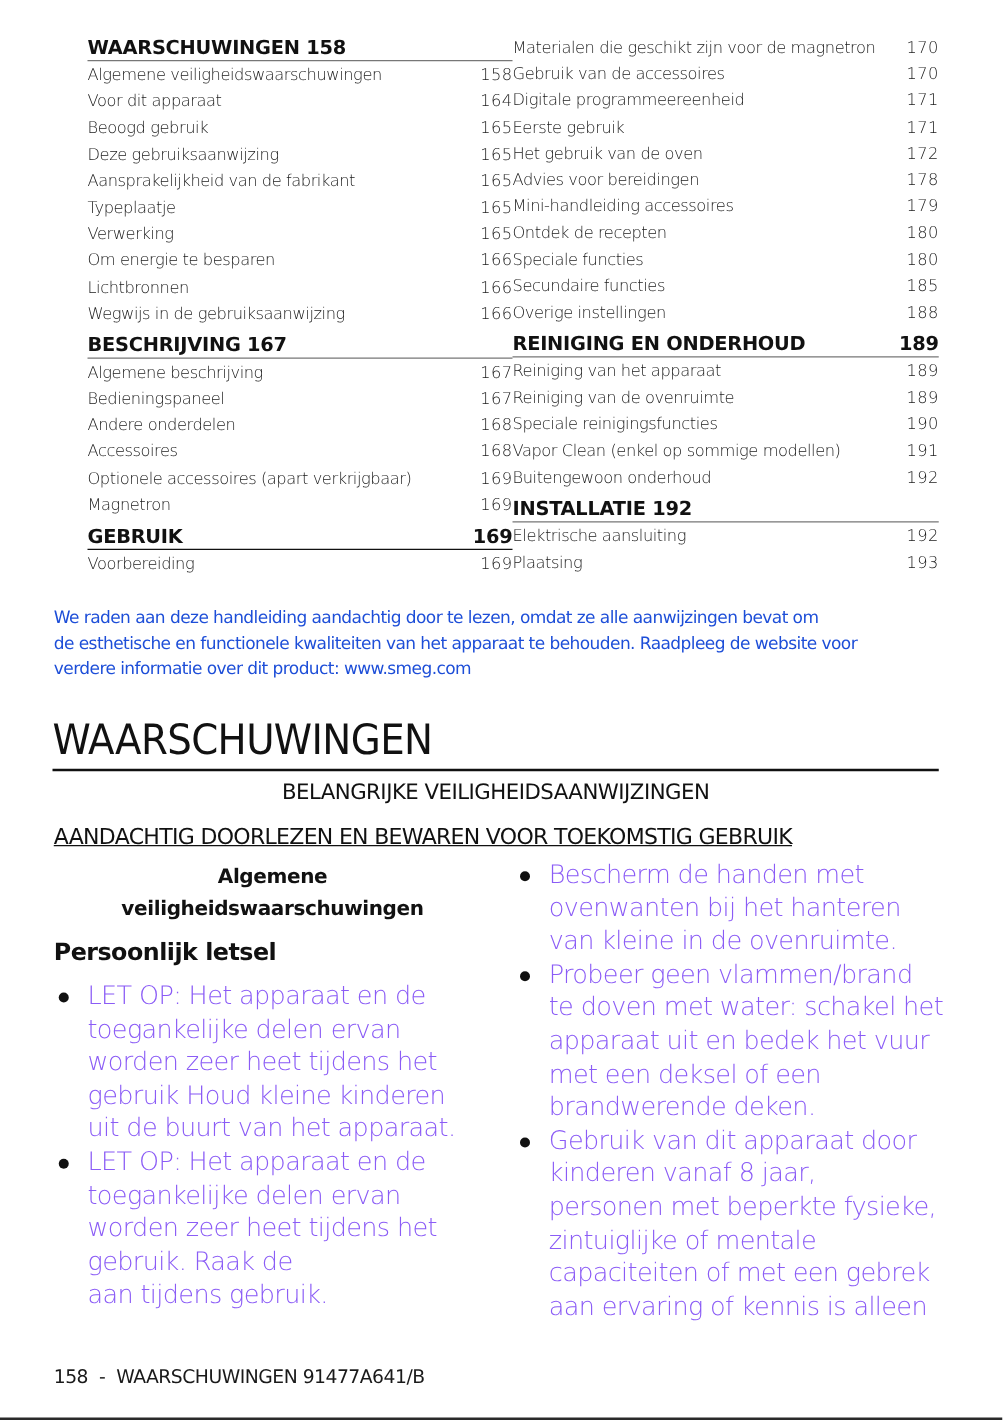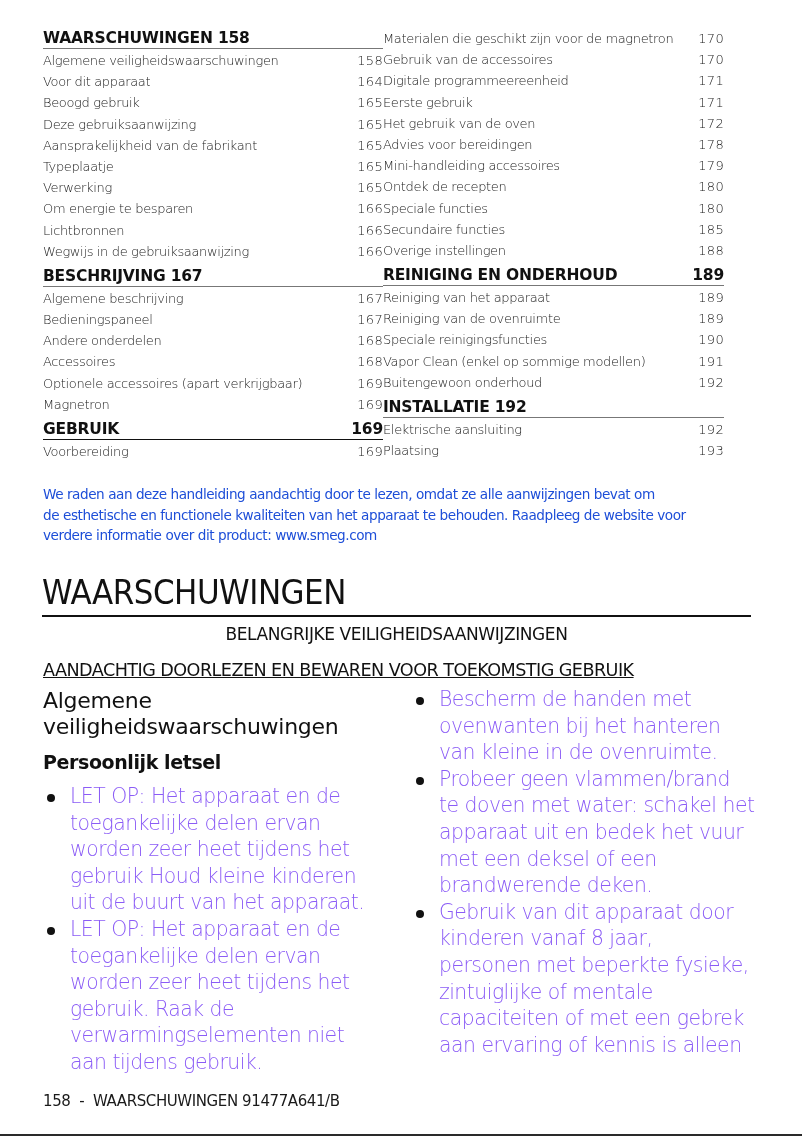--- a/index.html
+++ b/index.html
@@ -4,21 +4,21 @@
   <style>
     * { box-sizing: border-box; margin: 0; padding: 0; }
     html, body {
       width: 802px; height: 1136px; background: #ffffff; overflow: hidden;
       font-family: "DejaVu Sans", "Liberation Sans", sans-serif;
       color: #111111;
     }
     .page { position: relative; width: 802px; height: 1136px; }
 
     
-    .toc { position: absolute; top: 24px; left: 43px; width: 708px; display: flex; justify-content: flex-start; }
+    .toc { position: absolute; top: 24px; left: 43px; width: 708px; display: flex; justify-content: flex-end; }
     .toc-col { width: 340px; }
     .toc-col.right { width: 341px; }
     .toc-head {
       font-weight: bold; font-size: 15.5px; letter-spacing: -0.2px;
       height: 25px; line-height: 25px; padding-top: 2px;
       border-bottom: 1.5px solid #777; display: flex; justify-content: space-between;
       margin-bottom: 0px;
     }
     .toc-head.black { border-bottom-color: #111; }
     .toc-head .num { font-weight: bold; }
@@ -49,21 +49,21 @@
       font-size: 17px; letter-spacing: -0.4px; color: #111;
     }
     .sub-banner2 {
       position: absolute; top: 660px; left: 43px; width: 712px;
       font-size: 17.6px; letter-spacing: -0.55px; color: #111; white-space: nowrap; text-decoration: underline;
     }
 
     
     .body-left { position: absolute; top: 688px; left: 43px; width: 350px; }
     .body-right { position: absolute; top: 686px; left: 412px; width: 345px; }
-    .sec-title { font-size: 22px; font-weight: normal; line-height: 26px; letter-spacing: -0.3px; color: #111; }
+    .sec-title { font-size: 16px; font-weight: bold; line-height: 26px; letter-spacing: -0.3px; color: #111; text-align: center; }
     .sub-title { font-size: 19px; font-weight: bold; line-height: 24px; letter-spacing: -0.4px; margin-top: 10px; color: #111; }
     ul.bullets { list-style: none; margin-top: 9px; }
     .body-right ul.bullets { margin-top: 0; }
     ul.bullets li {
       position: relative; padding-left: 27px;
       font-size: 20.4px; line-height: 26.6px; letter-spacing: -0.5px; color: #8b5cf6;
       font-weight: 300;
     }
     .bullet-dot {
       position: absolute; left: 4px; top: 11px; width: 8px; height: 8px; border-radius: 50%; background: #111;
@@ -281,21 +281,20 @@
         <span class="line">worden zeer heet tijdens het</span>
         <span class="line">gebruik Houd kleine kinderen</span>
         <span class="line">uit de buurt van het apparaat.</span>
       </li>
       <li>
         <span class="bullet-dot"></span>
         <span class="line">LET OP: Het apparaat en de</span>
         <span class="line">toegankelijke delen ervan</span>
         <span class="line">worden zeer heet tijdens het</span>
         <span class="line">gebruik. Raak de</span>
-        <span class="line">verwarmingselementen niet</span>
         <span class="line">aan tijdens gebruik.</span>
       </li>
     </ul>
   </div>
 
   <div class="body-right">
     <ul class="bullets">
       <li>
         <span class="bullet-dot"></span>
         <span class="line">Bescherm de handen met</span>

